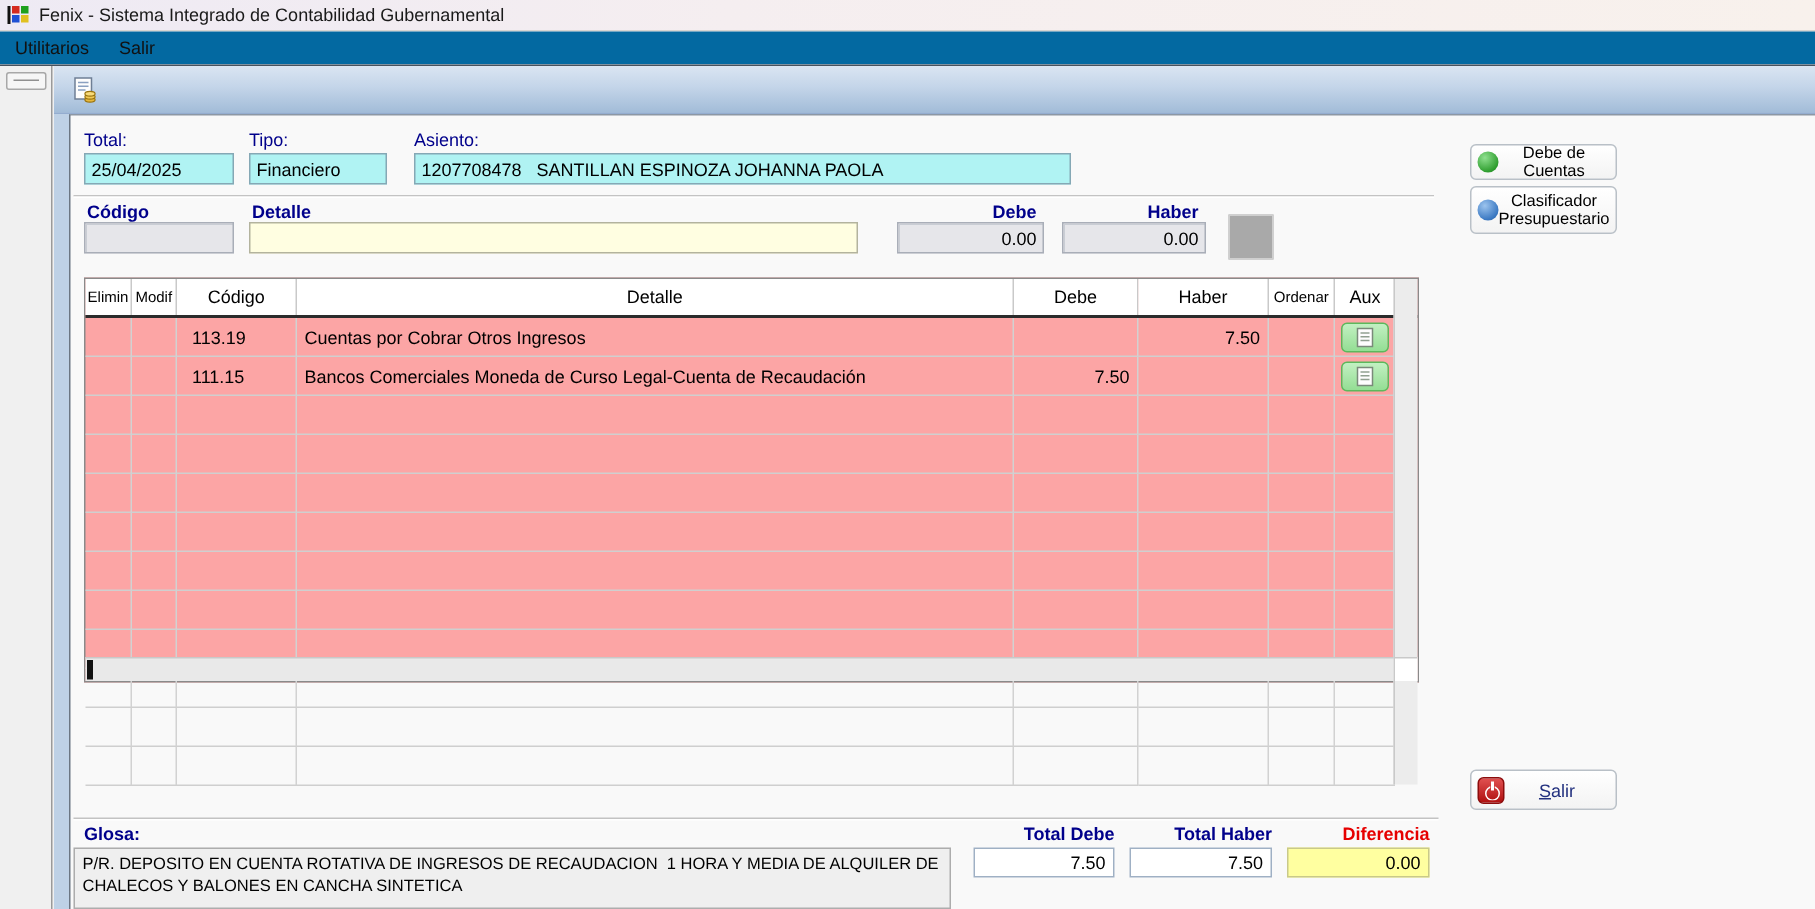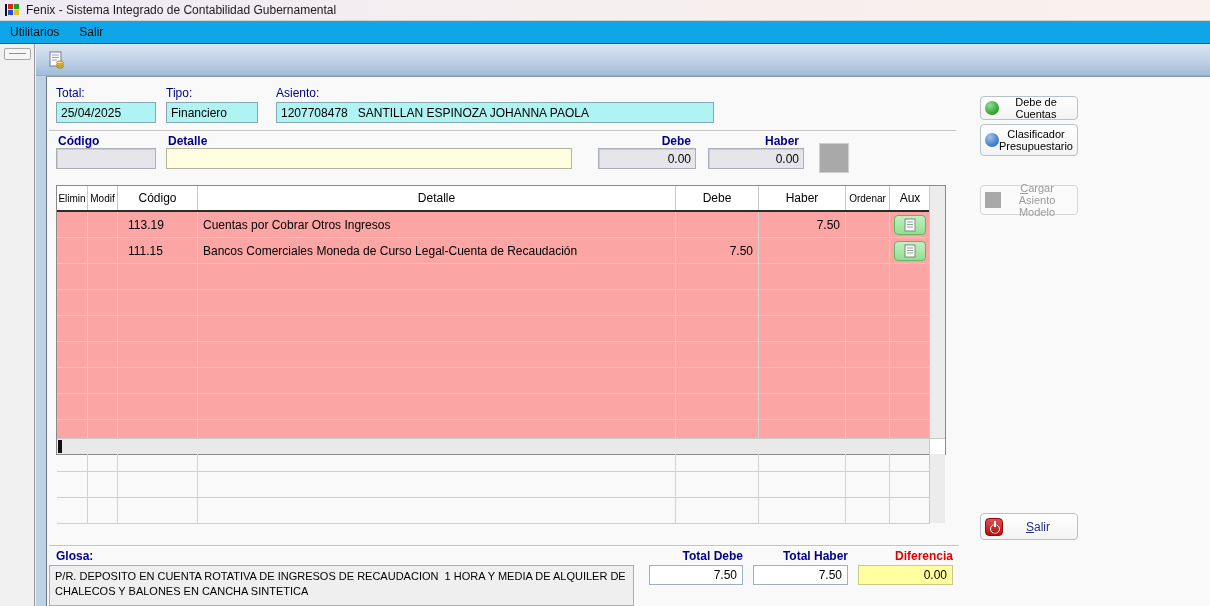--- a/index.html
+++ b/index.html
@@ -8,21 +8,21 @@
   #app { position:relative; width:1210px; height:606px; }
 
   
   #titlebar { position:absolute; left:0; top:0; width:1210px; height:21px;
     background:linear-gradient(90deg, #eeeaf4 0%, #f5eef0 40%, #f8f1ec 100%);
     border-bottom:1px solid #d8d4d0; display:flex; align-items:center; padding-left:4px; }
   #titlebar .win-icon { width:16px; height:16px; display:inline-block; margin-right:6px; }
   #titlebar .title-text { font-size:12px; color:#1a1a1a; }
 
   
-  #menubar { position:absolute; left:0; top:21px; width:1210px; height:22px; background:#0ea5e9;
+  #menubar { position:absolute; left:0; top:21px; width:1210px; height:22px; background:#0369a1;
     display:flex; align-items:center; }
   .menu-item { padding:3px 10px; font-size:12px; color:#111; cursor:default; }
 
   
   #main { position:absolute; left:0; top:43px; width:1210px; height:563px; background:#f0f0f0;
     border-top:1px solid #47525e; }
   #leftstrip { position:absolute; left:0; top:0; width:35px; height:563px; background:#f0f0f0;
     border-right:1px solid #9a9a9a; }
   #strip-btn { position:absolute; left:4px; top:4px; width:27px; height:12px; background:#f6f6f6;
     border:1px solid #a8a8a8; border-radius:2px; }
@@ -341,24 +341,20 @@
           </div>
 
           <div class="side-btn" style="top:94px; height:24px;">
             <span class="sphere green"></span>
             <span class="cap">Debe de Cuentas</span>
           </div>
           <div class="side-btn" style="top:122px; height:32px;justify-content:flex-end;">
             <span class="sphere blue"></span>
             <span class="cap"><span>Clasificador</span><br><span>Presupuestario</span></span>
           </div>
-          <div class="side-btn disabled" style="top:183px; height:30px;">
-            <span class="gray-sq"></span>
-            <span class="cap"><span class="mnemonic">C</span><span>argar Asiento</span><br><span>Modelo</span></span>
-          </div>
           <div class="side-btn" id="btn-salir" style="top:511px; height:27px;">
             <span class="power-ic"></span>
             <span class="cap"><span class="mnemonic">S</span><span>alir</span></span>
           </div>
 
           <div class="sep" style="left:48px; top:543px; width:910px;"></div>
           <span class="lbl b" style="left:55px; top:547px;">Glosa:</span>
           <div id="glosa-box">P/R. DEPOSITO EN CUENTA ROTATIVA DE INGRESOS DE RECAUDACION  1 HORA Y MEDIA DE ALQUILER DE CHALECOS Y BALONES EN CANCHA SINTETICA</div>
 
           <span class="tot-lbl" style="left:648px; width:94px;">Total Debe</span>

